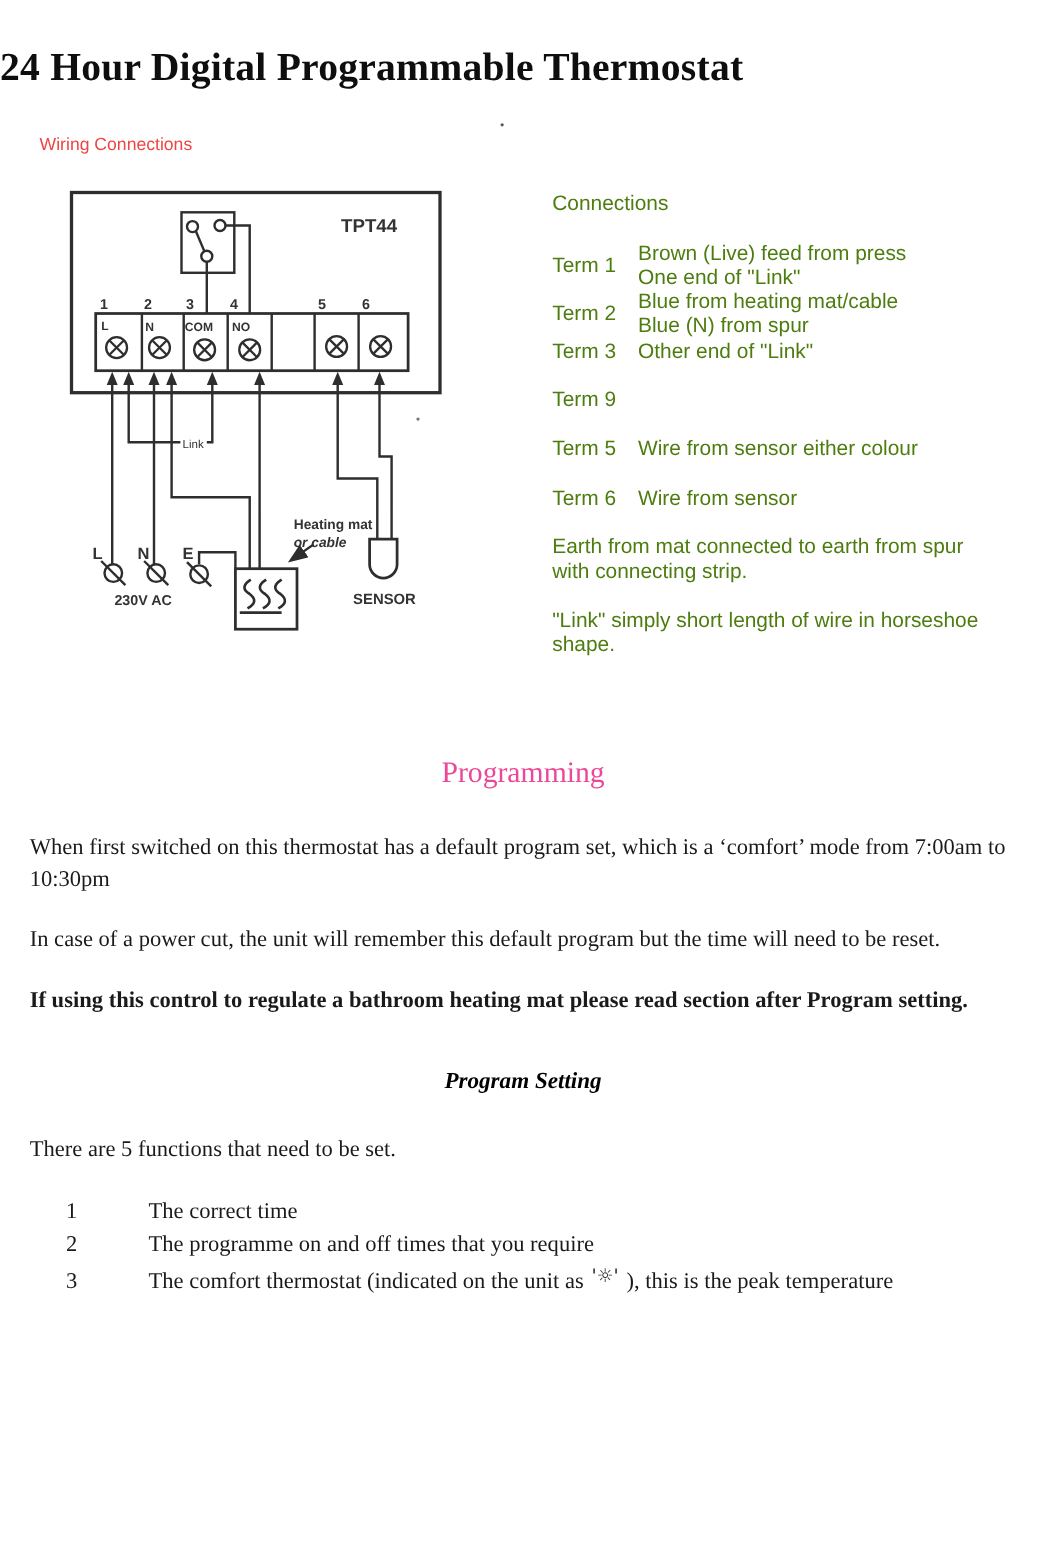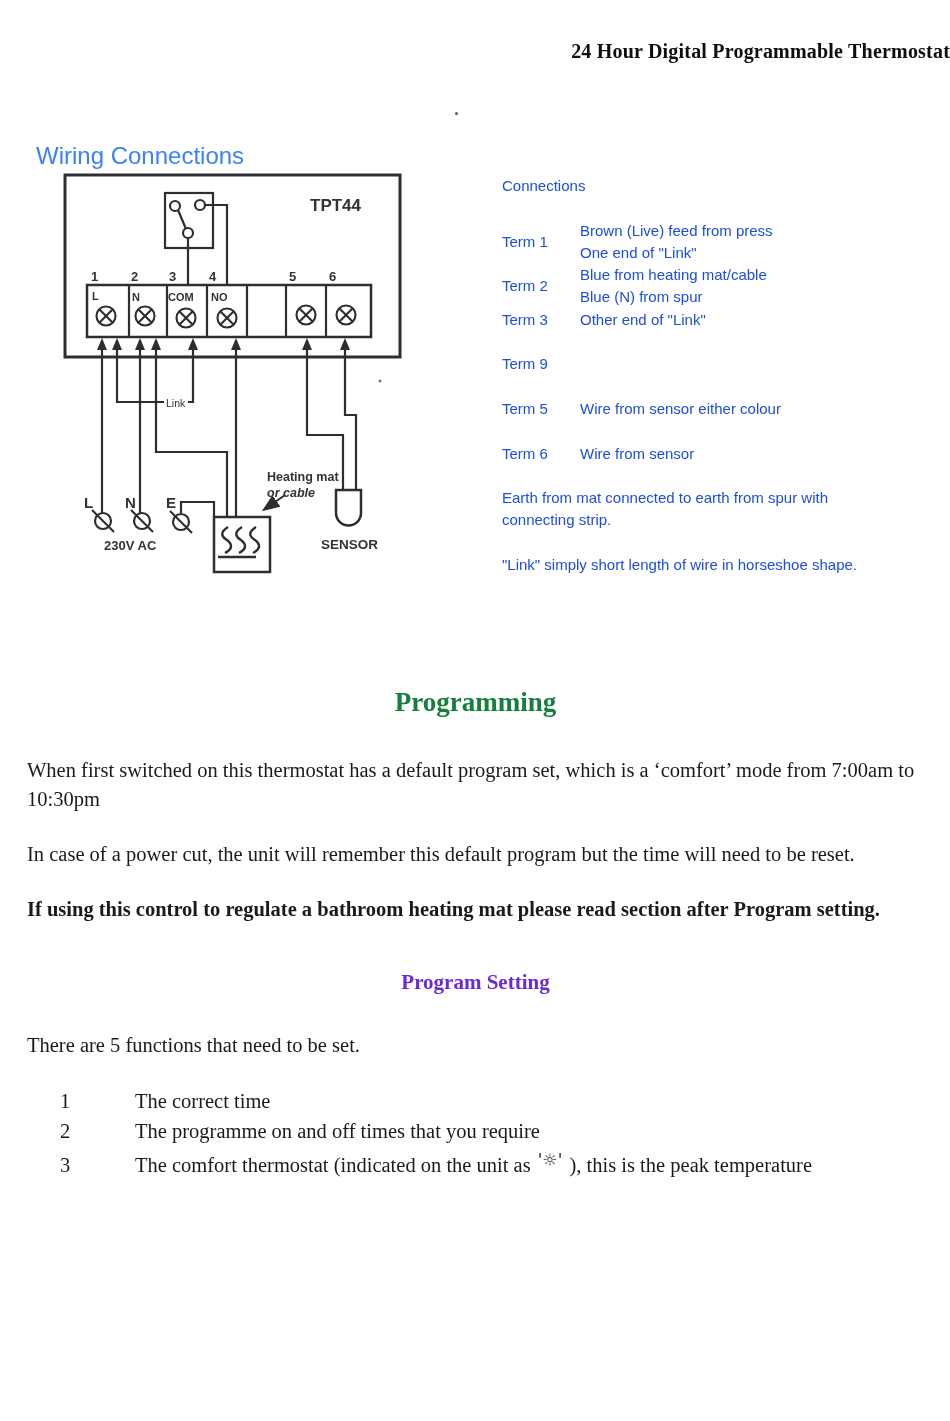--- a/index.html
+++ b/index.html
@@ -6,66 +6,66 @@
   #page{
     position:relative;
     width:950px;height:1421px;
     background:#ffffff;
     font-family:"Liberation Serif", serif;
     color:#1c1c1c;
     overflow:hidden;
   }
   .doc-title{
     position:absolute;top:40px;left:0;width:950px;
-    text-align:right;
+    text-align:left;
     font-family:"Liberation Serif", serif;
-    font-size:20px;font-weight:bold;color:#0e0e0e;
+    font-size:36px;font-weight:bold;color:#0e0e0e;
     letter-spacing:0.2px;
   }
   .wiring-title{
     position:absolute;top:123px;left:36px;
     font-family:"Liberation Sans", sans-serif;
-    font-size:24px;color:#3b82f6;margin-top:19px;
+    font-size:16px;color:#ef4444;
   }
   .speck-top{
     position:absolute;left:455px;top:112px;width:3px;height:3px;
     background:#5a5a5a;border-radius:50%;
   }
   svg#diagram{position:absolute;left:30px;top:160px;}
   svg#diagram text{
     font-family:"Liberation Sans", sans-serif;
     fill:#333333;
   }
   
   .conn{
     position:absolute;left:502px;top:175px;width:430px;
     font-family:"Liberation Sans", sans-serif;
-    font-size:15px;line-height:22.3px;color:#1d4ed8;
+    font-size:19px;line-height:22.3px;color:#4d7c0f;
   }
   .conn .conn-heading{margin:0 0 22.3px 0;}
   .term-row{display:flex;align-items:center;}
   .term-row.gap{margin-bottom:22.3px;}
   .term-label{width:78px;flex:0 0 78px;}
   .term-lines{flex:1;}
   .conn-note{margin:0 0 22.3px 0;width:400px;}
   .conn-note:last-child{margin-bottom:0;}
   
   .main{
     position:absolute;left:27px;top:686px;width:897px;
     font-size:20.5px;line-height:29px;color:#1a1a1a;
   }
   .h-programming{
-    font-size:27px;line-height:32px;font-weight:bold;
-    text-align:center;margin:0 0 38px 0;color:#15803d;
+    font-size:27px;line-height:32px;font-weight:normal;
+    text-align:center;margin:0 0 38px 0;color:#ec4899;
   }
   .main p{margin:0 0 26px 0;}
   .bold-note{font-weight:bold;}
   .h-program-setting{
     font-size:21px;line-height:25px;font-weight:bold;
-    text-align:center;margin:46px 0 36px 0;color:#6d28d9;
+    text-align:center;margin:46px 0 36px 0;color:#000000;font-style:italic;
   }
   .intro{margin:0 0 28px 0;}
   .fn-list{margin:0;}
   .fn-item{display:flex;line-height:30px;}
   .fn-item.tall{margin-top:4px;}
   .fn-num{margin-left:33px;width:75px;flex:0 0 75px;}
   .fn-text{width:706px;}
   .sun-symbol{
     font-family:"DejaVu Sans", sans-serif;
     font-size:17px;position:relative;top:-6px;color:#2b2b2b;

